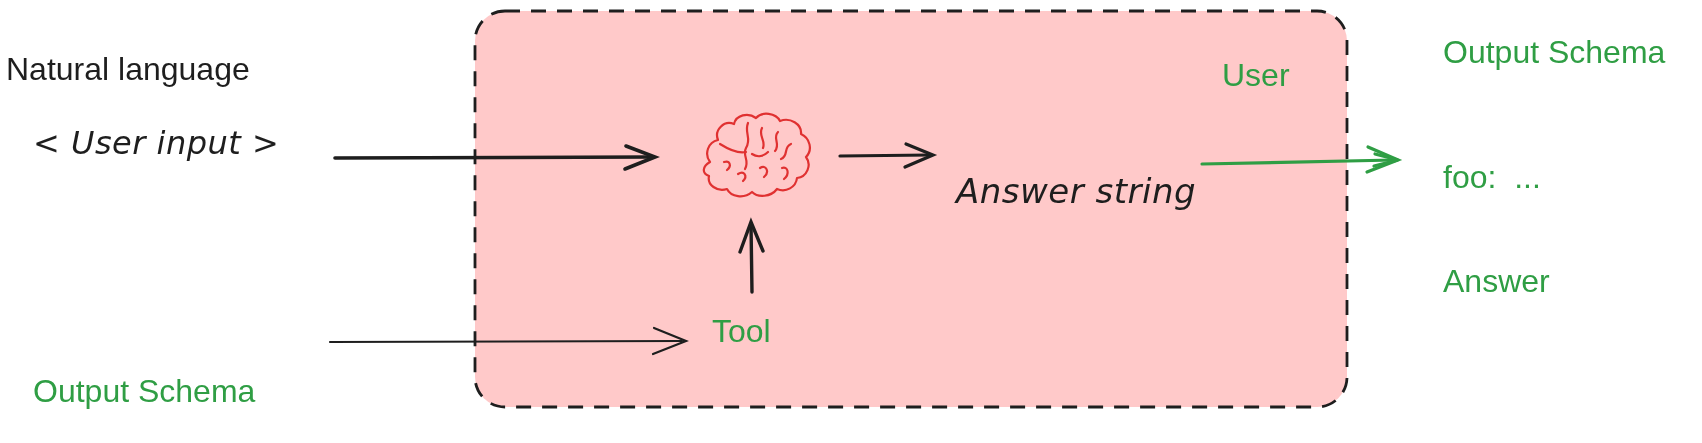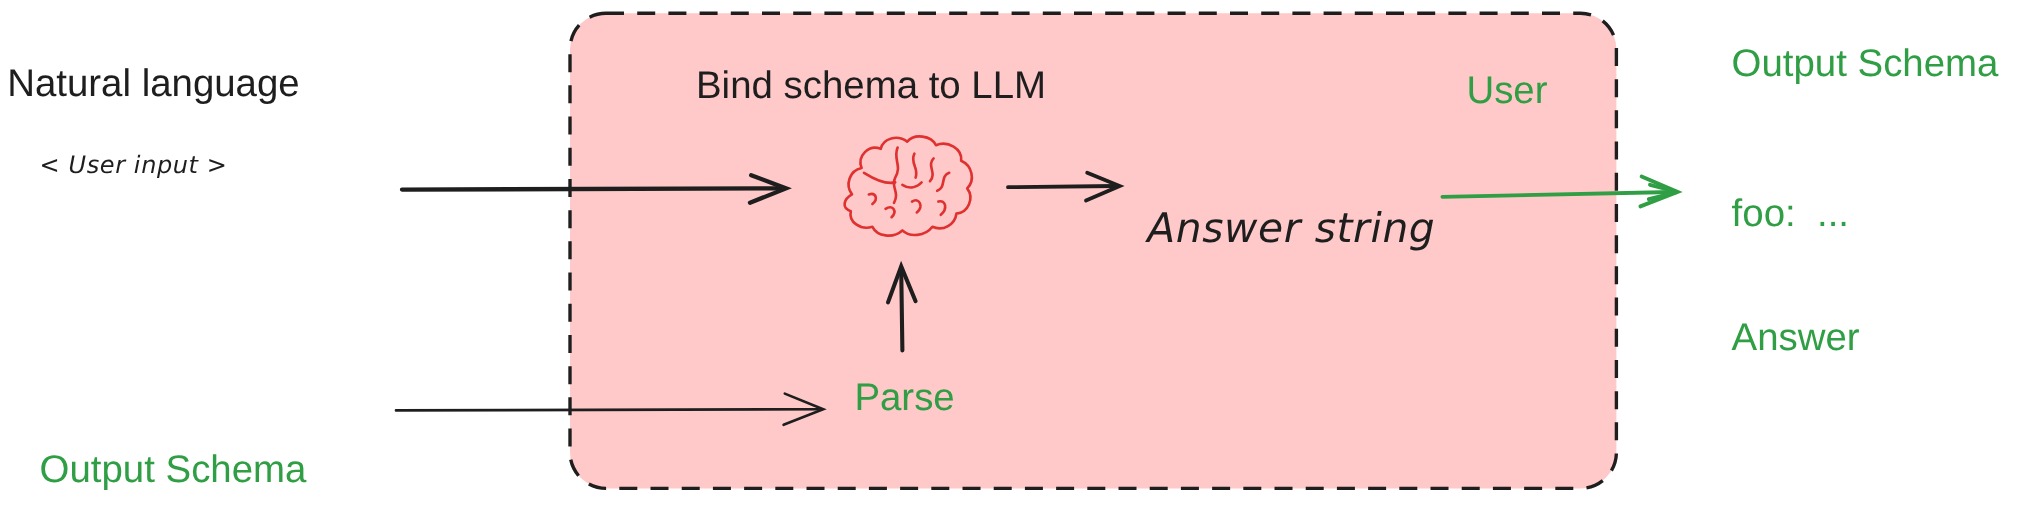--- a/index.html
+++ b/index.html
@@ -10,21 +10,21 @@
     overflow:hidden;
     font-family:"DejaVu Sans Mono", monospace;
   }
   .layer-svg{position:absolute;left:0;top:0;z-index:0;}
   .txt{position:absolute;z-index:1;white-space:pre;line-height:1;}
   .mono{font-family:Liberation Sans, sans-serif;font-size:32px;font-weight:500;color:#1e1e1e;}
   .green{color:#2f9e44;}
   .hand{
     font-family:"DejaVu Sans", sans-serif;
     font-style:italic;
-    font-size:20px;
+    font-size:32px;
     color:#1e1e1e;
     letter-spacing:0.5px;
   }
   .block div{line-height:41px;}
   .block-r div{line-height:40px;}
 </style>
 </head>
 <body>
 
 <div class="canvas">
@@ -82,27 +82,26 @@
   <div class="txt mono" style="left:6px;top:53px;">Natural language</div>
 
   <div class="txt hand" style="left:33px;top:127px;">&lt; User input &gt;</div>
 
   <div class="txt mono green block" style="left:33px;top:307px;">
     <div>Output Schema</div>
     
     
   </div>
 
-  <div class="txt mono" style="left:580px;top:55px;">Bind schema to LLM</div>
 
   <div class="txt mono green" style="left:1222px;top:59px;">User</div>
 
   <div class="txt hand" style="left:956px;top:126px;font-size:34px;margin-top:48px;">Answer string</div>
 
-  <div class="txt mono green" style="left:712px;top:315px;">Parse</div>
+  <div class="txt mono green" style="left:712px;top:315px;">Tool</div>
 
   <div class="txt mono green" style="left:1443px;top:36px;">Output Schema</div>
 
   <div class="txt mono green block-r" style="left:1443px;top:93px;">
     <div>foo:  ...</div>
     <div>Answer</div>
   </div>
 
 </div>
 

